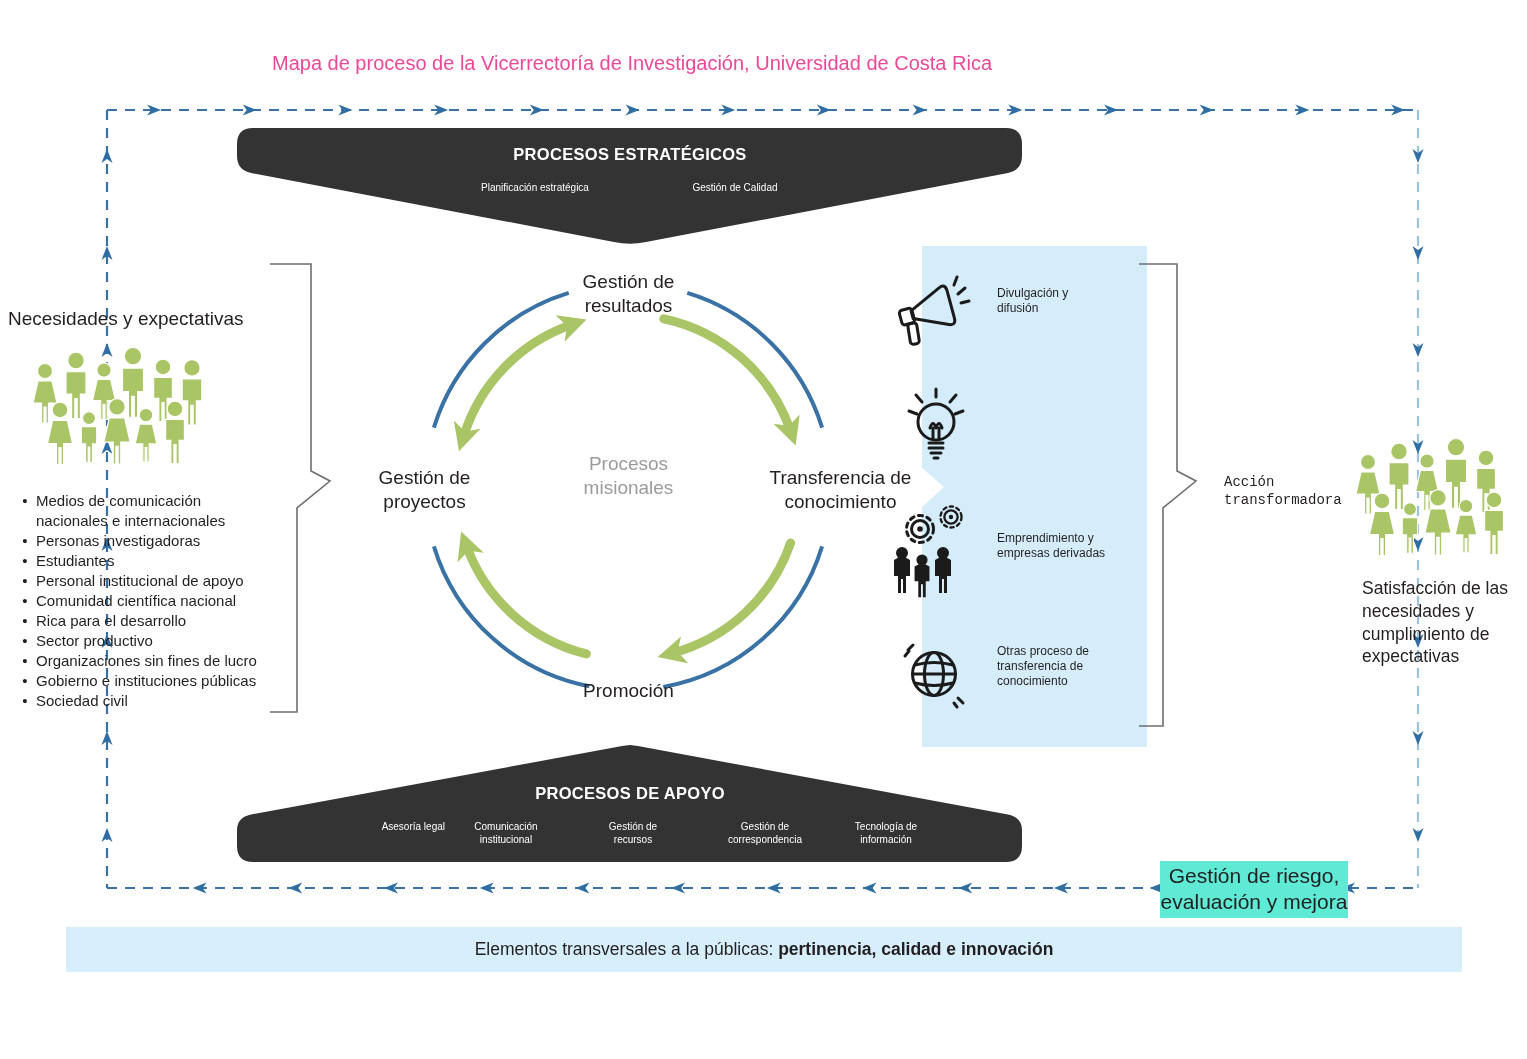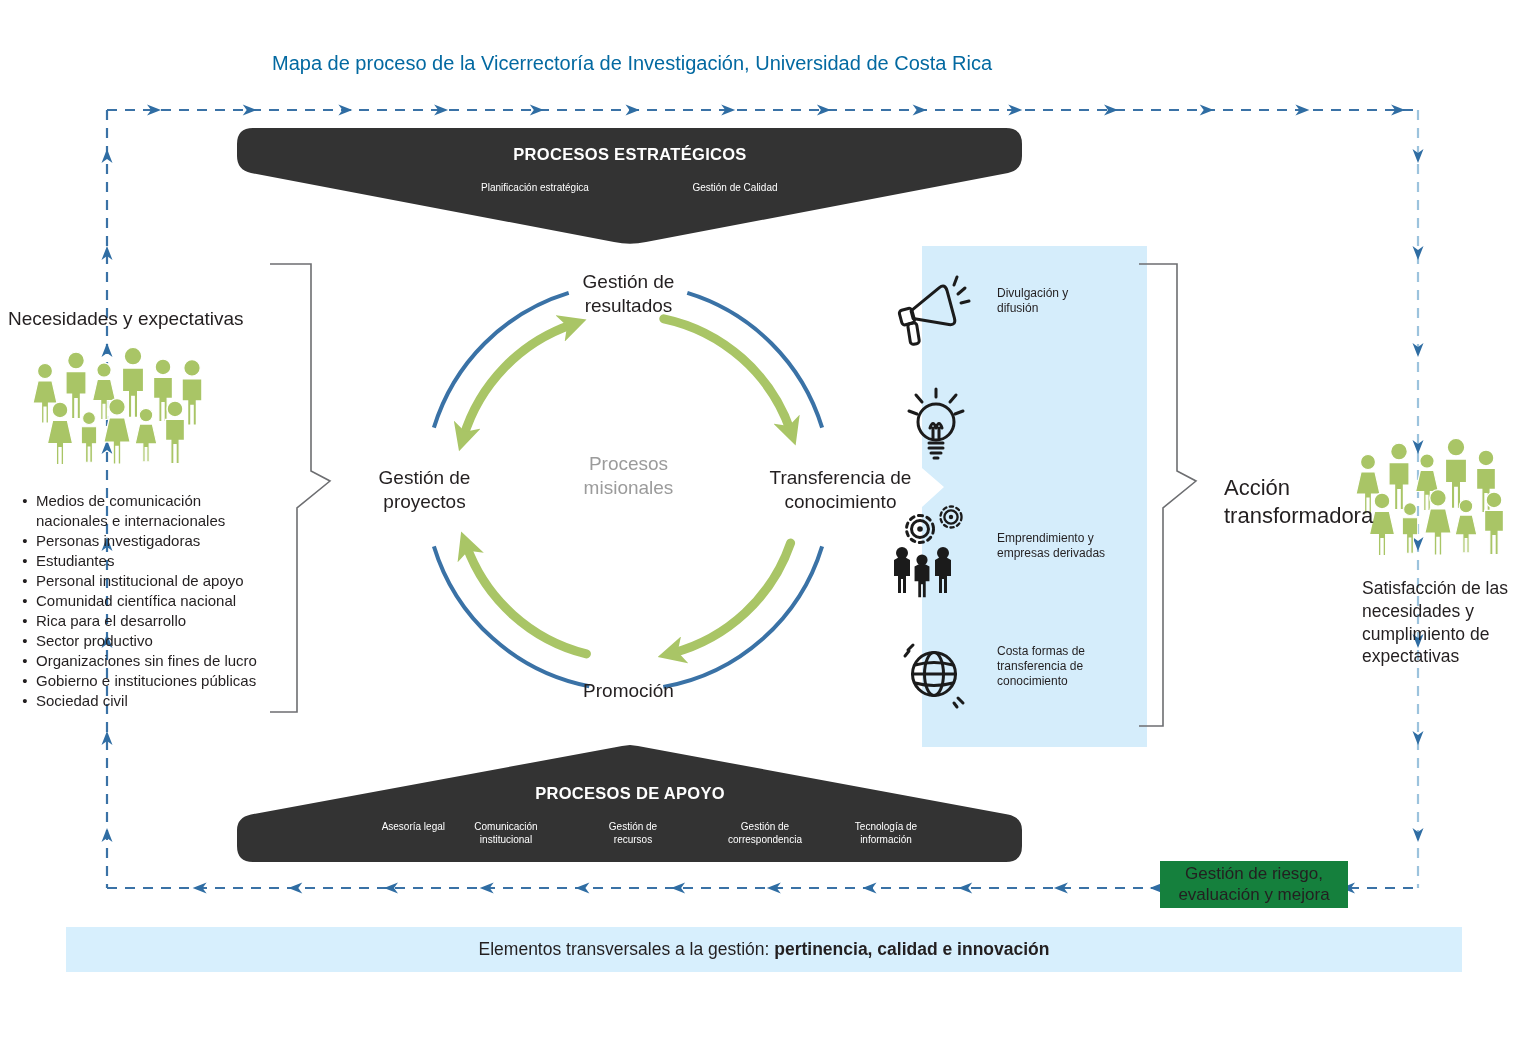--- a/index.html
+++ b/index.html
@@ -1,21 +1,21 @@
 <!DOCTYPE html>
 <html lang="es" style="--accent: #3A72A6; --arrow: #2F6DA3; --dashlight: #9CC3DD; --green: #A9C566; --dark: #333333; --panel: #D5EDFB; --bar: #D7EFFD; --bracket: #6D6E71; --ink: #231F20; --muted: #9B9B9B;"><head>
 <meta charset="utf-8">
 <style>
   html,body{margin:0;padding:0;background:#fff;}
   #canvas{position:relative;width:1527px;height:1059px;background:#fff;overflow:hidden;
           font-family:"Liberation Sans", sans-serif;color:var(--ink,#231F20);}
   #scene{position:absolute;left:0;top:0;}
   .txt{position:absolute;white-space:pre-line;}
   .center{text-align:center;}
-  #page-title{left:237px;top:52px;width:790px;font-size:20px;color:#0369a1;text-align:center;}
+  #page-title{left:237px;top:52px;width:790px;font-size:20px;color:#ec4899;text-align:center;}
   
   .banner-title{color:#fff;font-weight:bold;font-size:16.5px;letter-spacing:.3px;}
   .banner-item{color:#fff;font-size:10px;line-height:1.3;}
   #strat-title{left:430px;top:145px;width:400px;}
   #strat-item-1{left:440px;top:181px;width:190px;}
   #strat-item-2{left:655px;top:181px;width:160px;}
   #sup-title{left:480px;top:784px;width:300px;}
   .sup-item{top:820px;width:130px;}
   #sup-0{left:315px;text-align:right;} #sup-1{left:441px;} #sup-2{left:568px;} #sup-3{left:700px;} #sup-4{left:821px;}
   
@@ -28,24 +28,24 @@
   
   #needs-heading{left:8px;top:308px;width:260px;font-size:19px;}
   #needs-list{position:absolute;left:14px;top:491px;width:290px;font-size:15px;line-height:20px;}
   .bullet-row{display:flex;}
   .bullet-dot{width:22px;flex:0 0 22px;text-align:center;}
   .bullet-text{white-space:pre-line;}
   
   .panel-label{left:997px;width:185px;font-size:12px;line-height:1.23;}
   #pl-0{top:286px;} #pl-1{top:407px;} #pl-2{top:531px;} #pl-3{top:644px;}
   
-  #action-label{left:1224px;top:474px;width:160px;font-size:22px;line-height:1.25;}
+  #action-label{left:1224px;top:474px;width:160px;font-size:14px;line-height:1.25;font-family:Liberation Mono, monospace;}
   #satisfaction-label{left:1362px;top:577px;width:165px;font-size:17.5px;line-height:1.3;}
-  #risk-label{left:1160px;top:861px;width:188px;font-size:17px;line-height:1.25;
-              background:#15803d;text-align:center;padding:2px 0;}
+  #risk-label{left:1160px;top:861px;width:188px;font-size:21px;line-height:1.25;
+              background:#5eead4;text-align:center;padding:2px 0;}
   
   #footer-bar{position:absolute;left:66px;top:927px;width:1396px;height:45px;background:var(--bar,#D7EFFD);}
   #footer-text{width:100%;text-align:center;line-height:45px;font-size:17.5px;white-space:normal;}
   #footer-text b{font-weight:bold;margin-top:25px;}
   
   .dash{fill:none;stroke:var(--accent,#3A72A6);stroke-width:2.2;stroke-dasharray:10 8;}
   .dash-light{stroke:var(--dashlight,#9CC3DD);}
   #flow-arrows polygon{fill:var(--arrow,#2F6DA3);}
   .dark-banner{fill:var(--dark,#333333);}
   .panel{fill:var(--panel,#D5EDFB);}
@@ -287,21 +287,21 @@
   <div class="txt cycle-label" id="cyc-right">Transferencia de
 conocimiento</div>
   <div class="txt cycle-label" id="cyc-bottom">Promoción</div>
   <div class="txt cycle-label" id="cyc-center">Procesos
 misionales</div>
 
   <div class="txt panel-label" id="pl-0">Divulgación y
 difusión</div>
   <div class="txt panel-label" id="pl-2">Emprendimiento y
 empresas derivadas</div>
-  <div class="txt panel-label" id="pl-3">Costa formas de
+  <div class="txt panel-label" id="pl-3">Otras proceso de
 transferencia de
 conocimiento</div>
 
   <div class="txt" id="action-label">Acción
 transformadora</div>
   <div class="txt" id="satisfaction-label">Satisfacción de las
 necesidades y
 cumplimiento de
 expectativas</div>
 
@@ -313,16 +313,16 @@
 recursos</div>
   <div class="txt center banner-item sup-item" id="sup-3">Gestión de
 correspondencia</div>
   <div class="txt center banner-item sup-item" id="sup-4">Tecnología de
 información</div>
 
   <div class="txt" id="risk-label">Gestión de riesgo,
 evaluación y mejora</div>
 
   <div id="footer-bar">
-    <div class="txt" id="footer-text"><span>Elementos transversales a la gestión: </span><b>pertinencia, calidad e innovación</b></div>
+    <div class="txt" id="footer-text"><span>Elementos transversales a la públicas: </span><b>pertinencia, calidad e innovación</b></div>
   </div>
 
 </div>
 
 </body></html>

